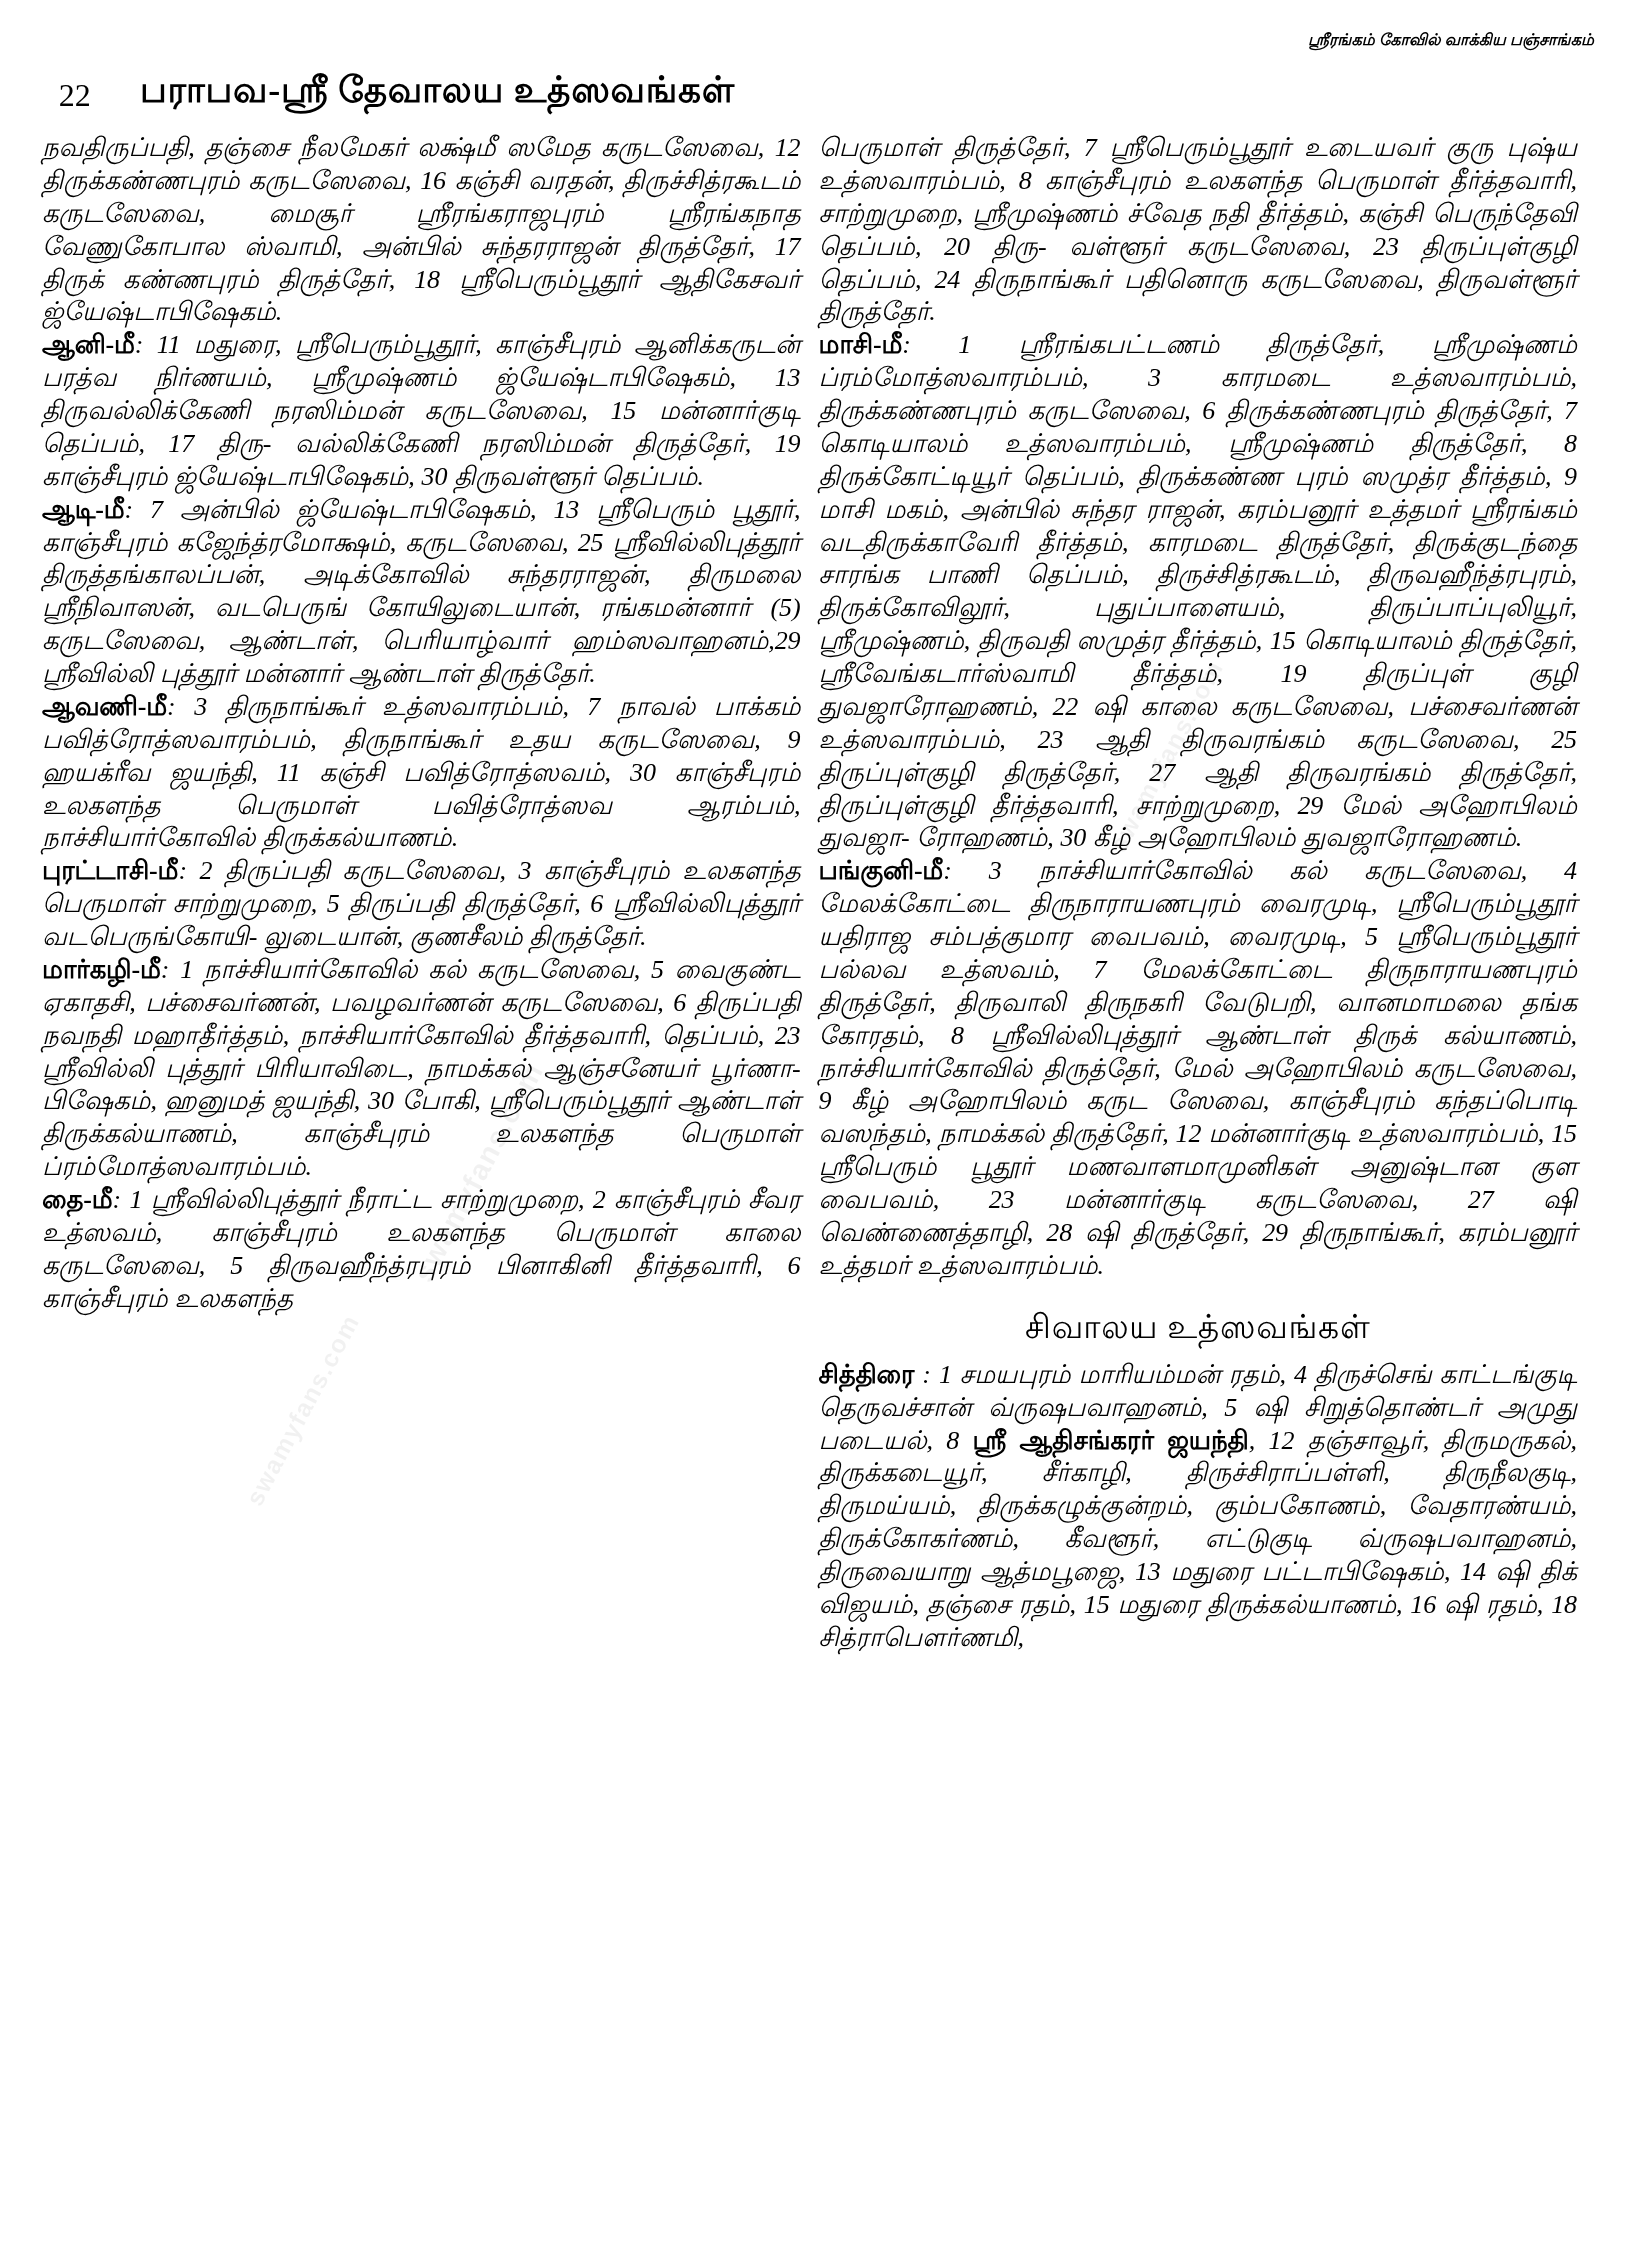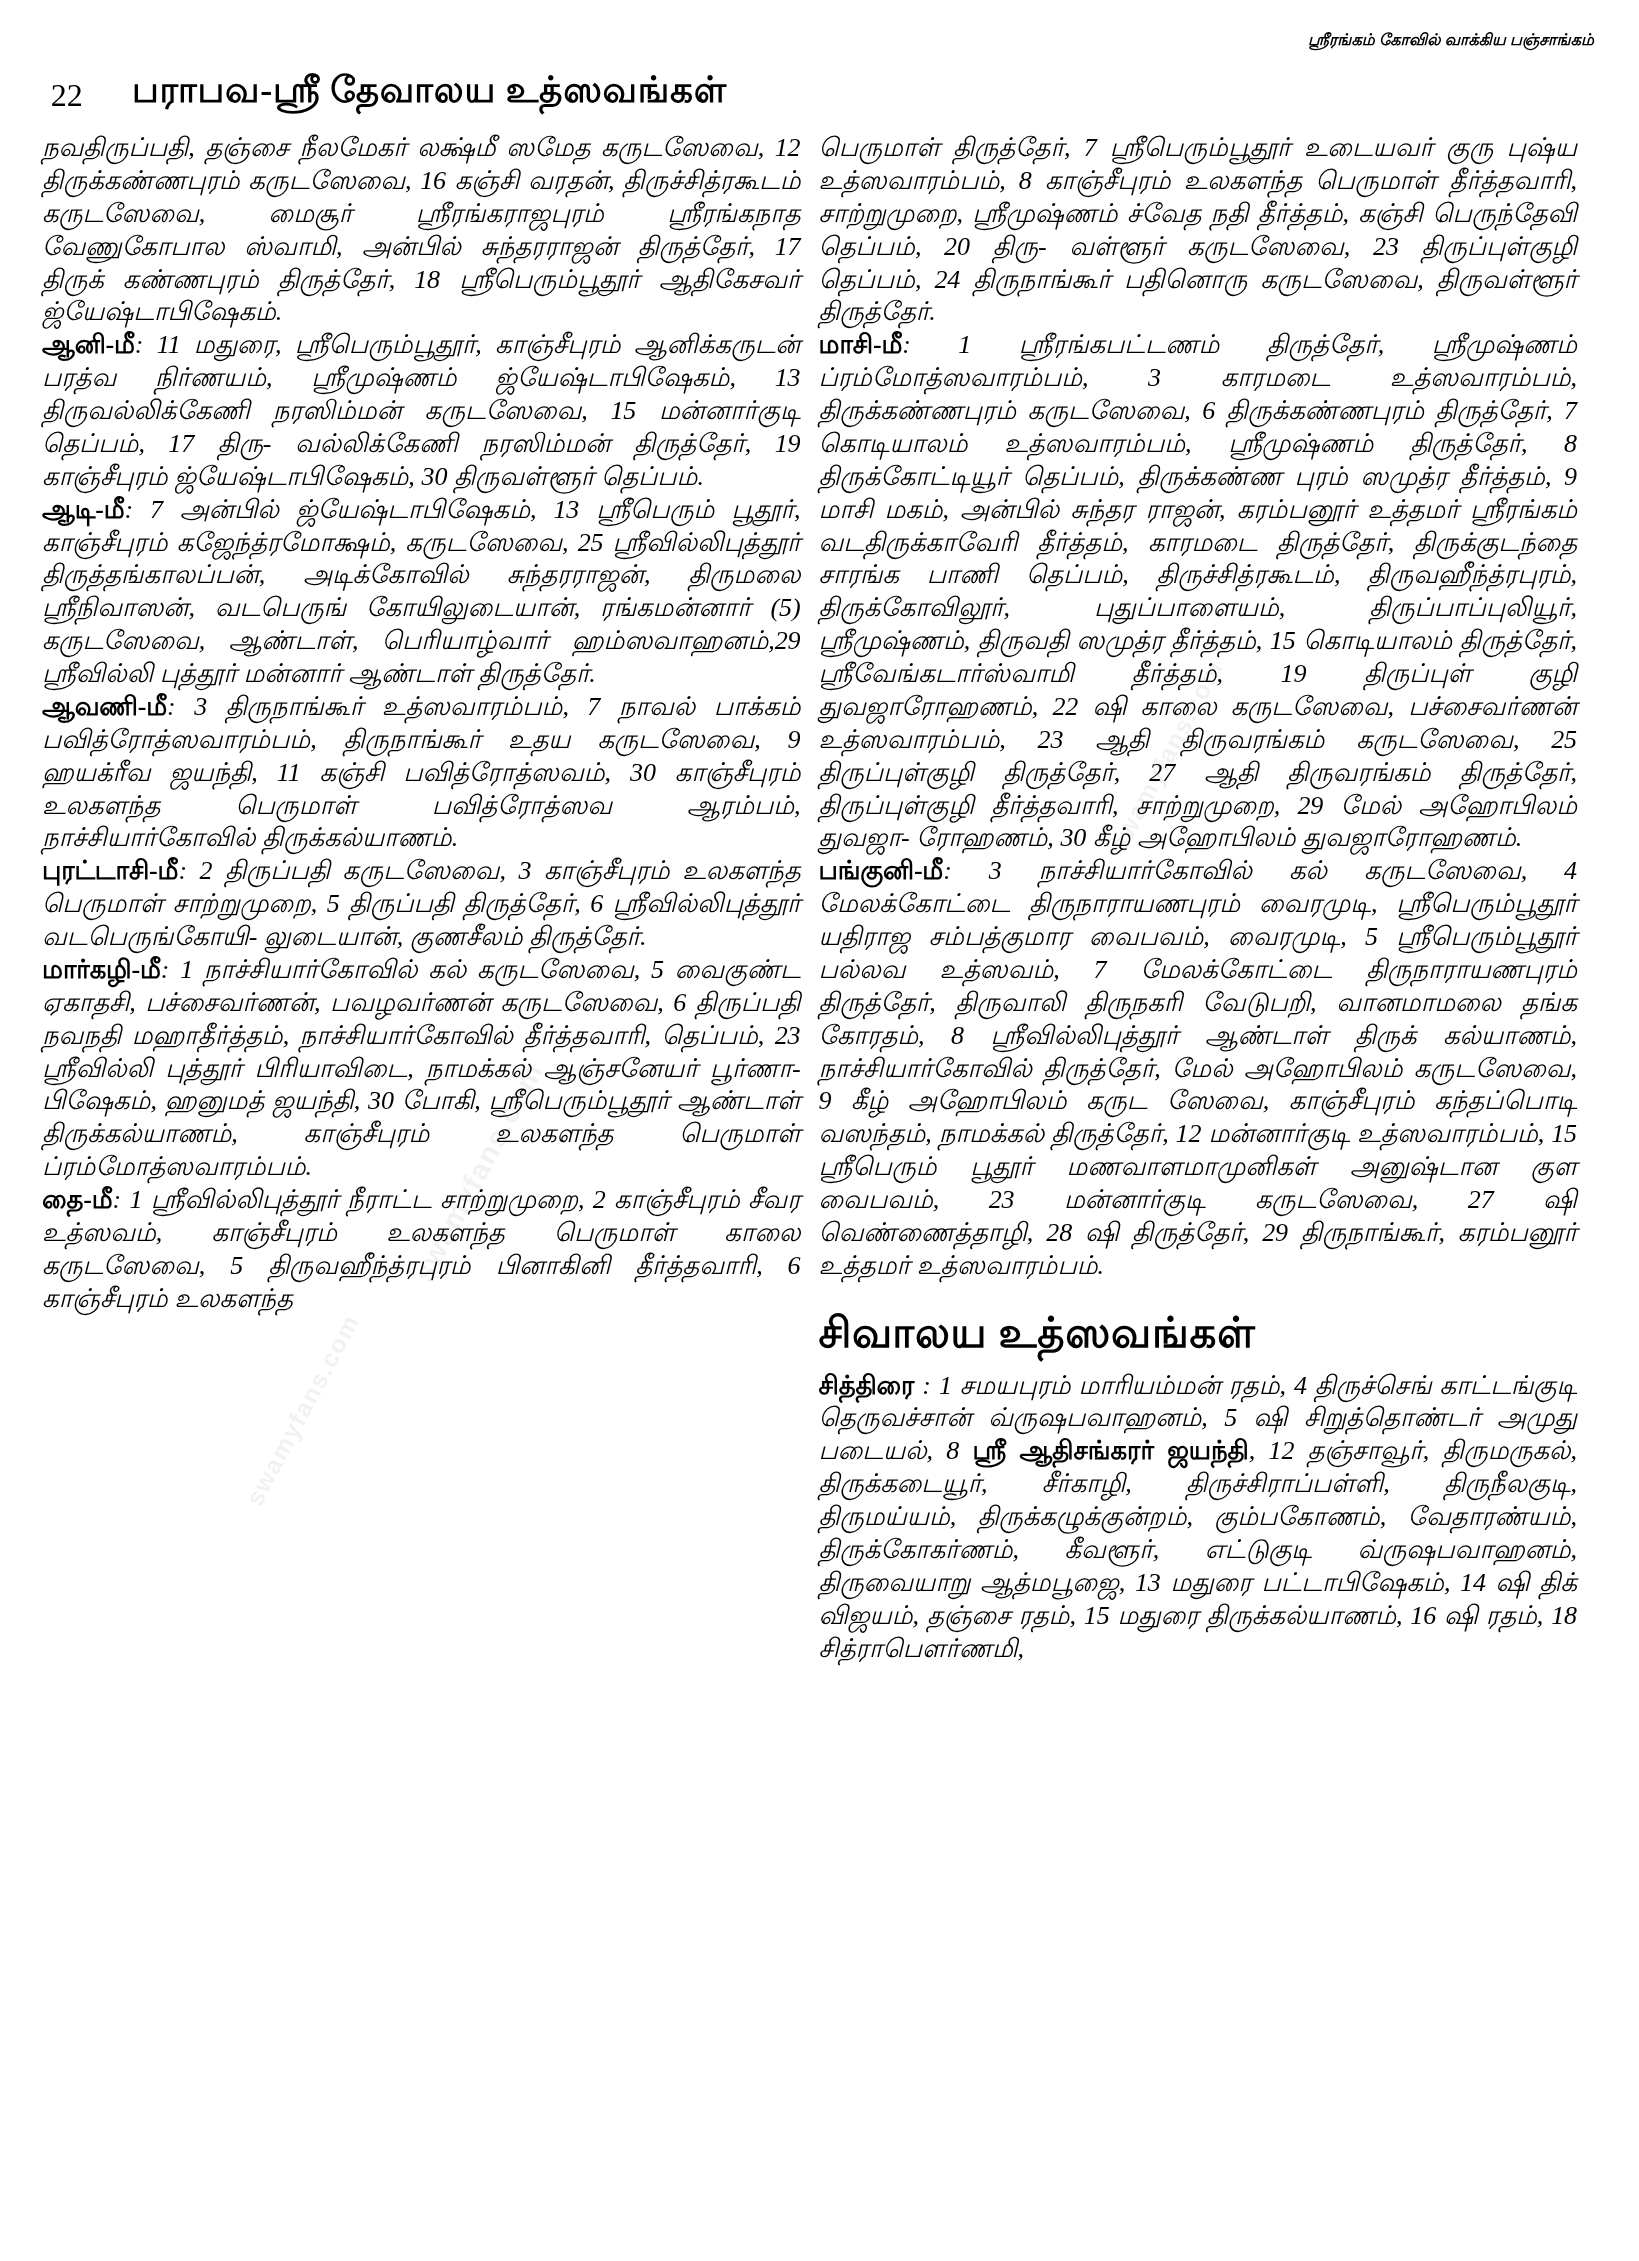--- a/index.html
+++ b/index.html
@@ -31,21 +31,21 @@
     font-weight: 600;
     letter-spacing: 0.1px;
     white-space: nowrap;
     line-height: 1;
   }
 
   
   .title-row {
     position: absolute;
     top: 70px;
-    left: 45px;
+    left: 53px;
     right: 45px;
     height: 51px;
   }
   .page-number {
     position: absolute;
     left: 5.8px;
     top: 8.7px;
     font-size: 32px;
     font-weight: 400;
     line-height: 1;
@@ -97,23 +97,23 @@
     font-style: normal;
     letter-spacing: -0.2px;
   }
   .bold-inline {
     font-weight: 700;
     font-style: normal;
   }
 
   .section-head {
     display: block;
-    text-align: left;
-    font-size: 42px;
-    font-weight: 700;
+    text-align: center;
+    font-size: 33px;
+    font-weight: 400;
     font-style: normal;
     letter-spacing: 0.7px;
     margin: 25px 0 11.6px 0;
     line-height: 1.2;
   }
 
   
   .watermark {
     position: absolute;
     left: 0; top: 0; right: 0; bottom: 0;

